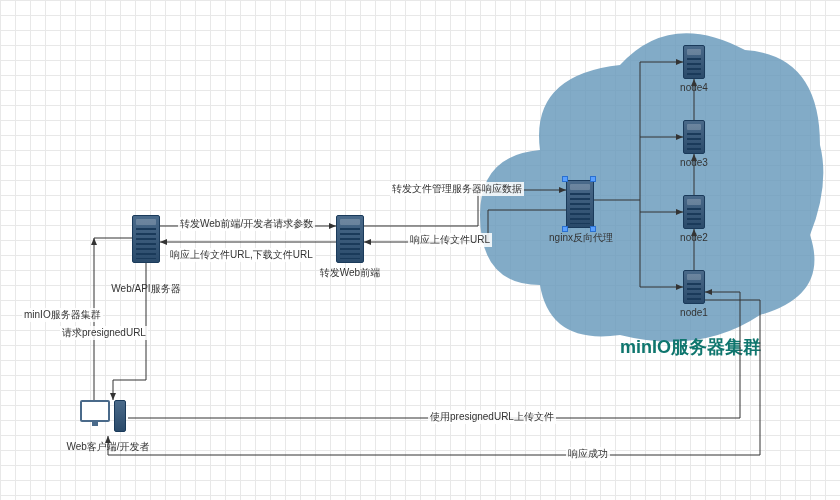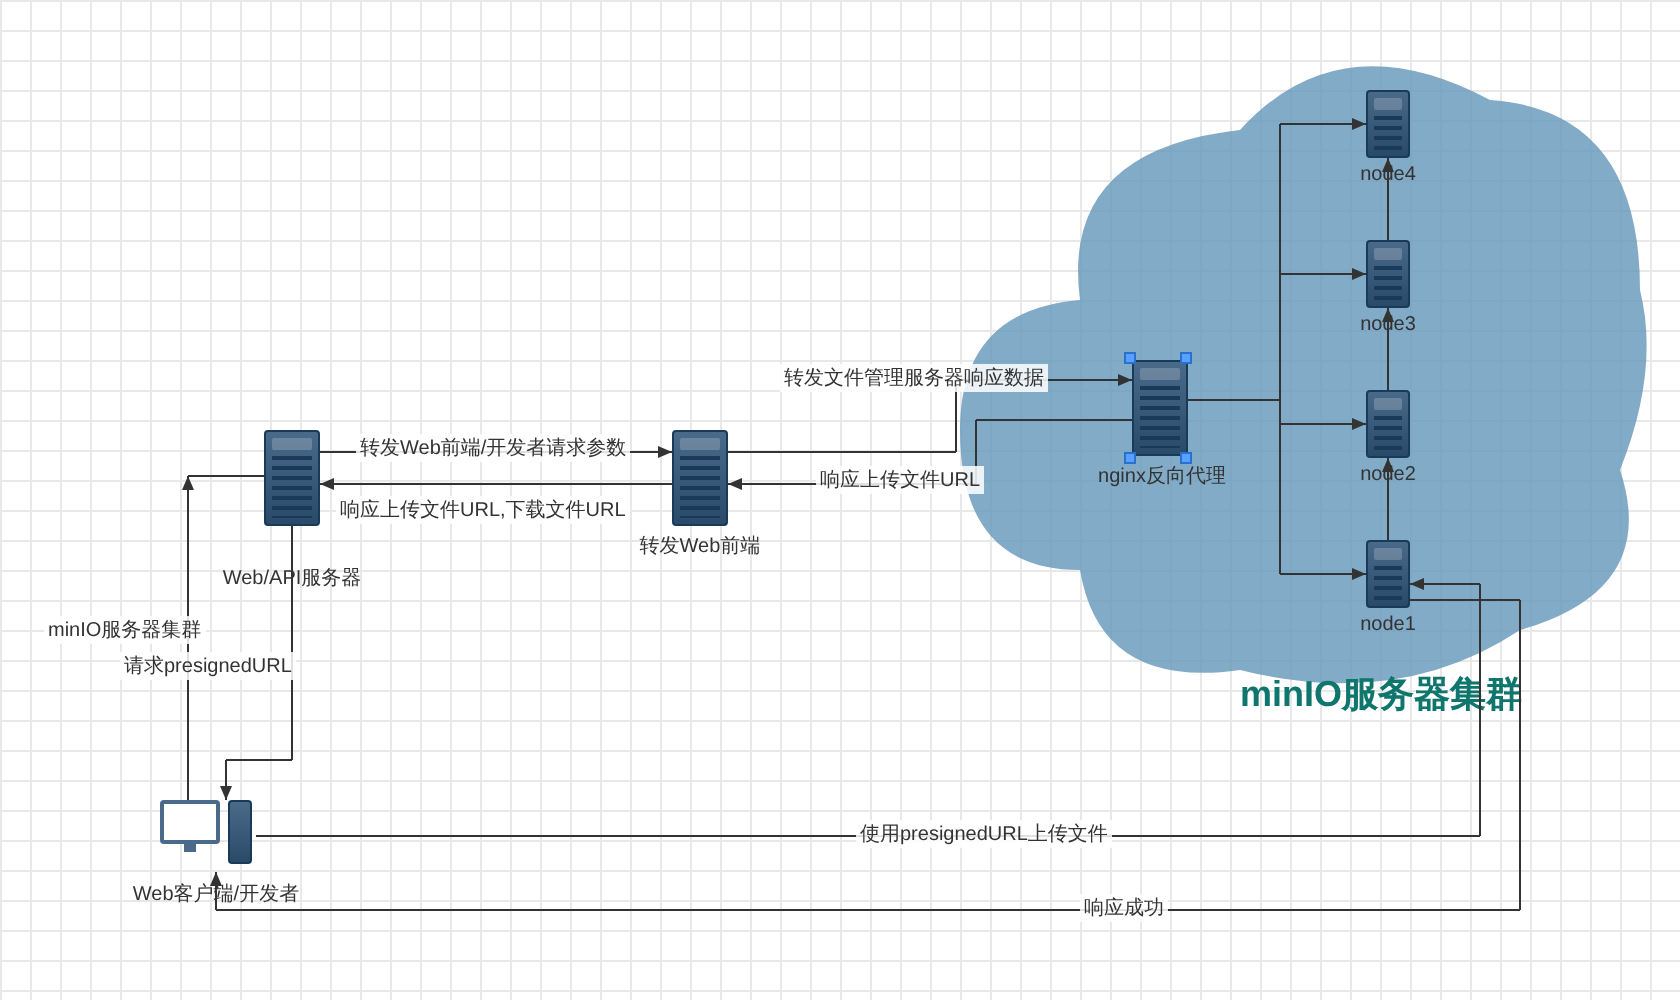--- a/index.html
+++ b/index.html
@@ -100,13 +100,13 @@
 <div class="sel-handle" style="left:562px;top:226px"></div>
 <div class="sel-handle" style="left:590px;top:226px"></div>
 
 <div class="edge-lbl" style="left:22px;top:308px">minIO服务器集群</div>
 <div class="edge-lbl" style="left:60px;top:326px">请求presignedURL</div>
 <div class="edge-lbl" style="left:178px;top:217px">转发Web前端/开发者请求参数</div>
 <div class="edge-lbl" style="left:168px;top:248px">响应上传文件URL,下载文件URL</div>
 <div class="edge-lbl" style="left:390px;top:182px">转发文件管理服务器响应数据</div>
 <div class="edge-lbl" style="left:408px;top:233px">响应上传文件URL</div>
 <div class="edge-lbl" style="left:428px;top:410px">使用presignedURL上传文件</div>
-<div class="edge-lbl" style="left:540px;top:447px">响应成功</div>
+<div class="edge-lbl" style="left:566px;top:447px">响应成功</div>
 
 </body></html>

